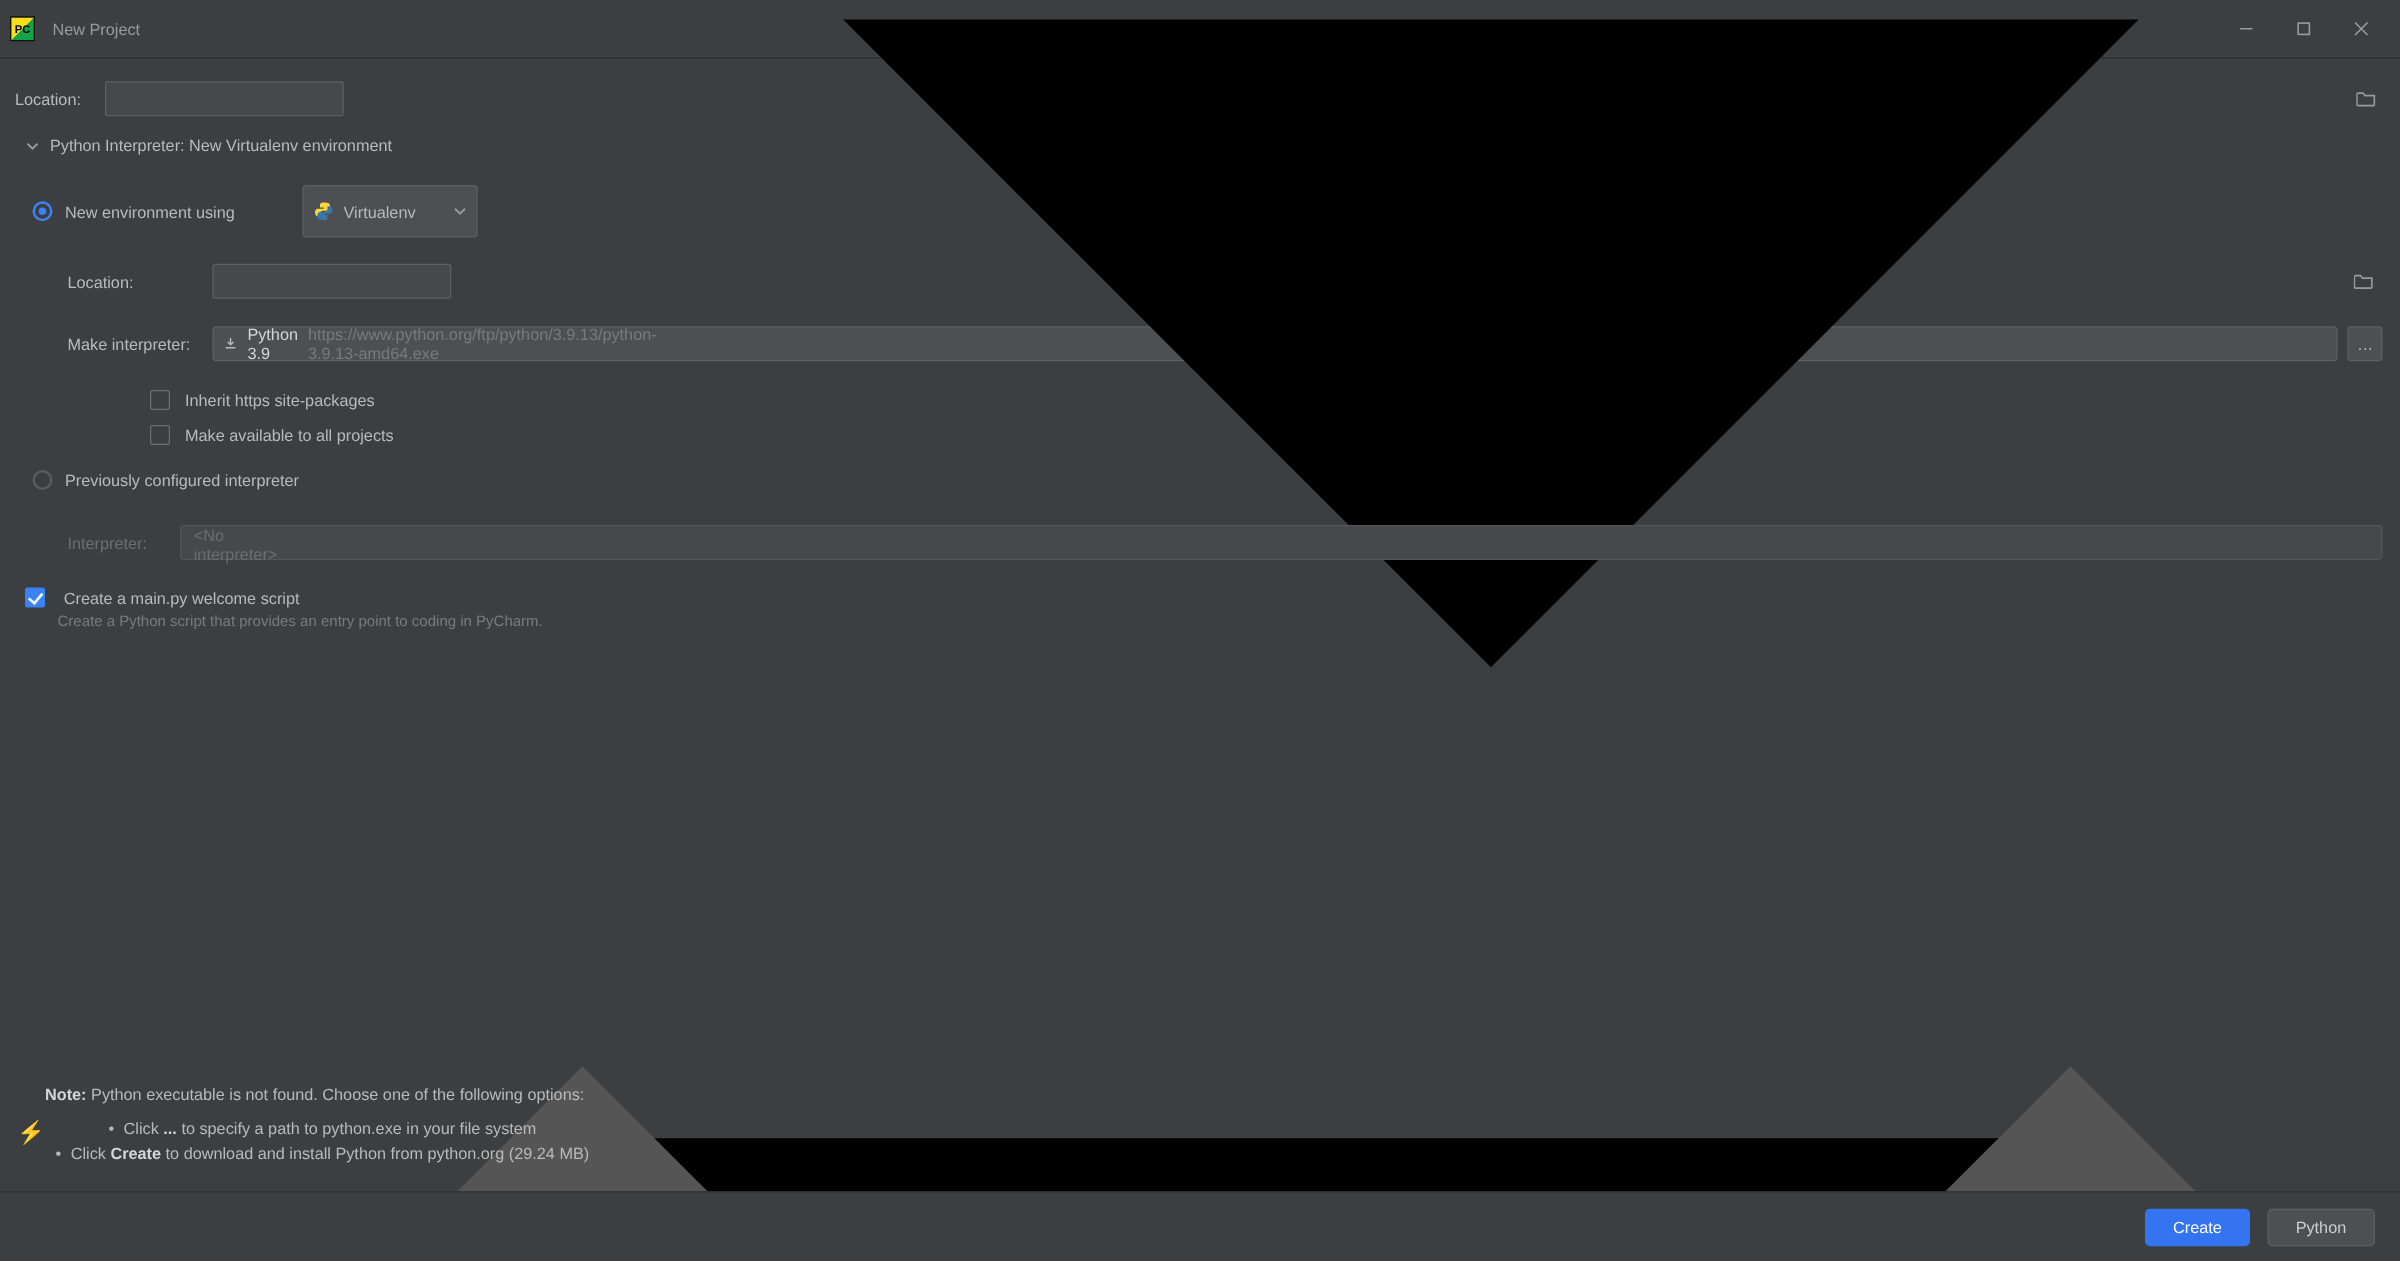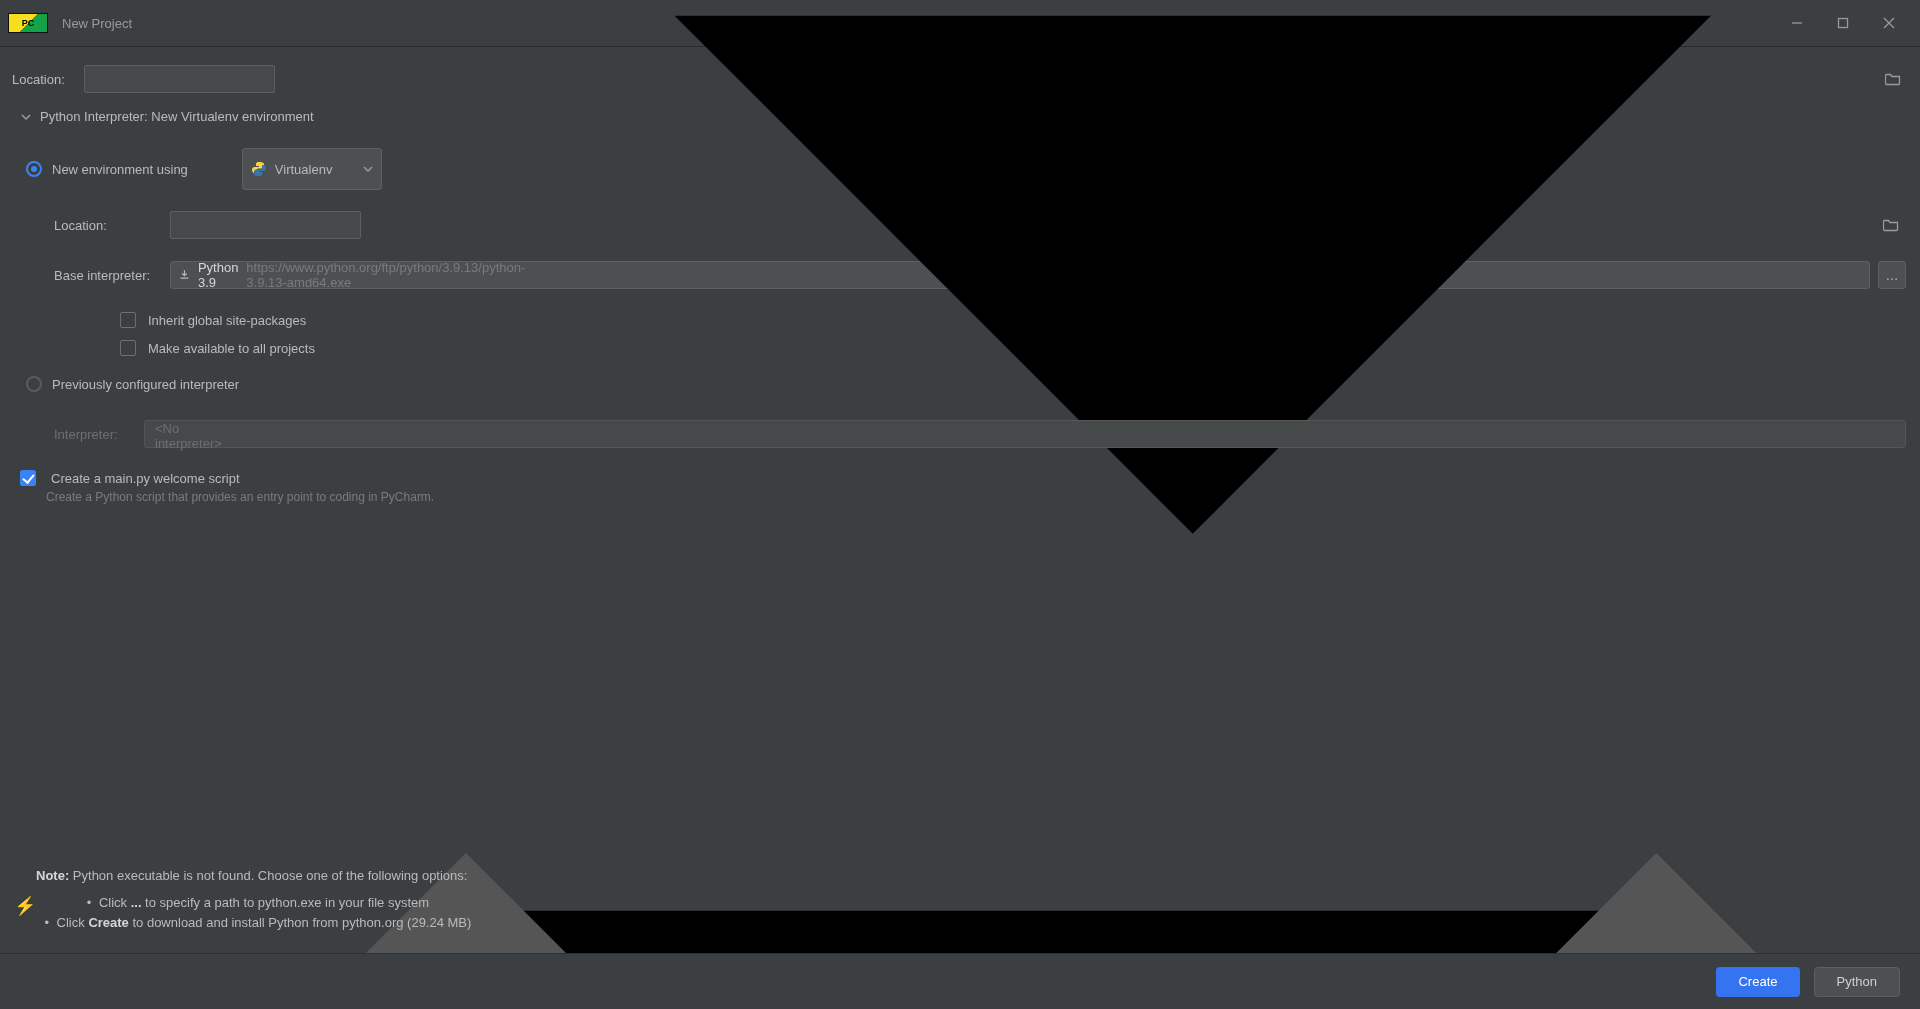--- a/index.html
+++ b/index.html
@@ -15,21 +15,21 @@
   
   .titlebar {
     height: 47px;
     background: #3c3f41;
     display: flex;
     align-items: center;
     padding: 0 8px;
     border-bottom: 1px solid #2b2b2b;
   }
   .app-icon {
-    width: 40px; height: 20px;
+    width: 20px; height: 20px;
     background: linear-gradient(135deg,#f7df1e 0%,#f7df1e 50%,#15a34a 50%,#15a34a 100%);
     border: 1px solid #111;
     margin-right: 14px;
     display:flex;align-items:center;justify-content:center;
     font-size:9px;font-weight:bold;color:#000;
   }
   .title-text { color:#9a9a9a; font-size:13px; }
   .win-controls { margin-left:auto; display:flex; gap:28px; padding-right:14px;}
   .win-btn { width:18px; height:18px; display:flex; align-items:center; justify-content:center; color:#9a9a9a; cursor:default;}
   .win-btn svg { width:12px; height:12px; stroke:#9a9a9a; fill:none; stroke-width:1.3;}
@@ -219,39 +219,39 @@
         <input class="text-input" type="text" value="" style="">
         <div class="folder-btn">
           <svg class="folder-icon" viewBox="0 0 16 16">
               <path d="M1.5 3.5h4l1.5 2h7.5v7a1 1 0 0 1-1 1h-12a1 1 0 0 1-1-1v-8a1 1 0 0 1 1-1z"></path>
             </svg>
         </div>
       </div>
     </div>
 
     <div class="form-row" style="margin-top:8px;">
-      <span class="label label-col">Base interpreter:</span>
+      <span class="label label-col">Make interpreter:</span>
       <div class="base-interp-box">
         <svg class="dl-icon" viewBox="0 0 14 14">
             <path d="M7 1v7M4 5l3 3 3-3M2 11h10"></path>
           </svg>
         <span class="base-name">Python 3.9</span>
         <span class="base-url">https://www.python.org/ftp/python/3.9.13/python-3.9.13-amd64.exe</span>
         <svg class="dd-caret" viewBox="0 0 10 10">
             <polyline points="1,3 5,7 9,3"></polyline>
           </svg>
       </div>
       <div class="ellipsis-btn">…</div>
     </div>
   </div>
 
   <div class="check-row" style="margin-top:10px;">
     <div style="width:50px;"></div>
     <span class="checkbox"></span>
-    <span class="label">Inherit global site-packages</span>
+    <span class="label">Inherit https site-packages</span>
   </div>
   <div class="check-row">
     <div style="width:50px;"></div>
     <span class="checkbox"></span>
     <span class="label">Make available to all projects</span>
   </div>
 
   <div class="radio-row" style="padding-top:14px;">
     <span class="radio"></span>
     <span class="label">Previously configured interpreter</span>

